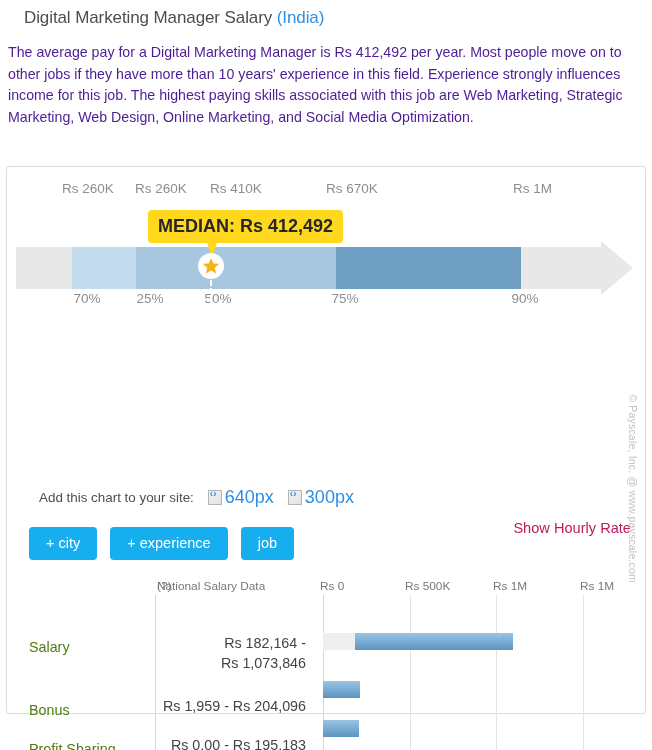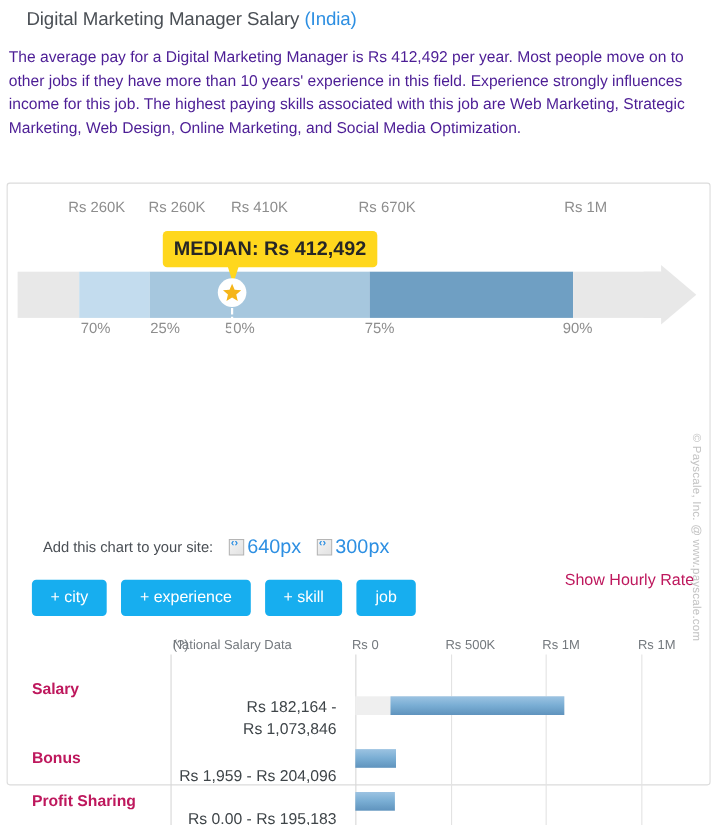--- a/index.html
+++ b/index.html
@@ -174,21 +174,21 @@
   .tbl-header { position: absolute; left: 0; top: 0; width: 100%; height: 20px; }
   .tbl-header span {
     position: absolute; font-size: 11.8px; color: #74797e; white-space: nowrap;
   }
   .tbl-header .nsd { font-size: 12.3px; }
   .qmark { color: #2d8fe2; }
 
   .row { position: absolute; left: 0; width: 100%; }
   .row-label {
     position: absolute; left: 22px;
-    font-size: 14.3px; font-weight: bold; color: #be185d; white-space: nowrap;
+    font-size: 14.3px; font-weight: normal; color: #4d7c0f; white-space: nowrap; margin-top: 20px;
   }
   .row-value {
     position: absolute; right: 341px;
     text-align: right; font-size: 14.3px; color: #3f4549;
     line-height: 20px; white-space: nowrap; margin-top: 14px;
   }
 
   .bar-base {
     position: absolute; height: 17px; background: #efefef;
   }
@@ -259,21 +259,20 @@
     </span>
     <span class="embed-pair">
       <span class="embed-icon"></span>
       <a class="embed-link" href="#">300px</a>
     </span>
   </div>
 
   <div class="btn-row">
     <button class="chip">+ city</button>
     <button class="chip">+ experience</button>
-    <button class="chip">+ skill</button>
     <button class="chip">job</button>
   </div>
   <a class="hourly-link" href="#">Show Hourly Rate</a>
 
   <div class="tbl">
 
     <div class="tbl-vline" style="left:148px"></div>
     <div class="tbl-vline" style="left:316px"></div>
     <div class="tbl-vline faint" style="left:403px"></div>
     <div class="tbl-vline faint" style="left:489px"></div>

